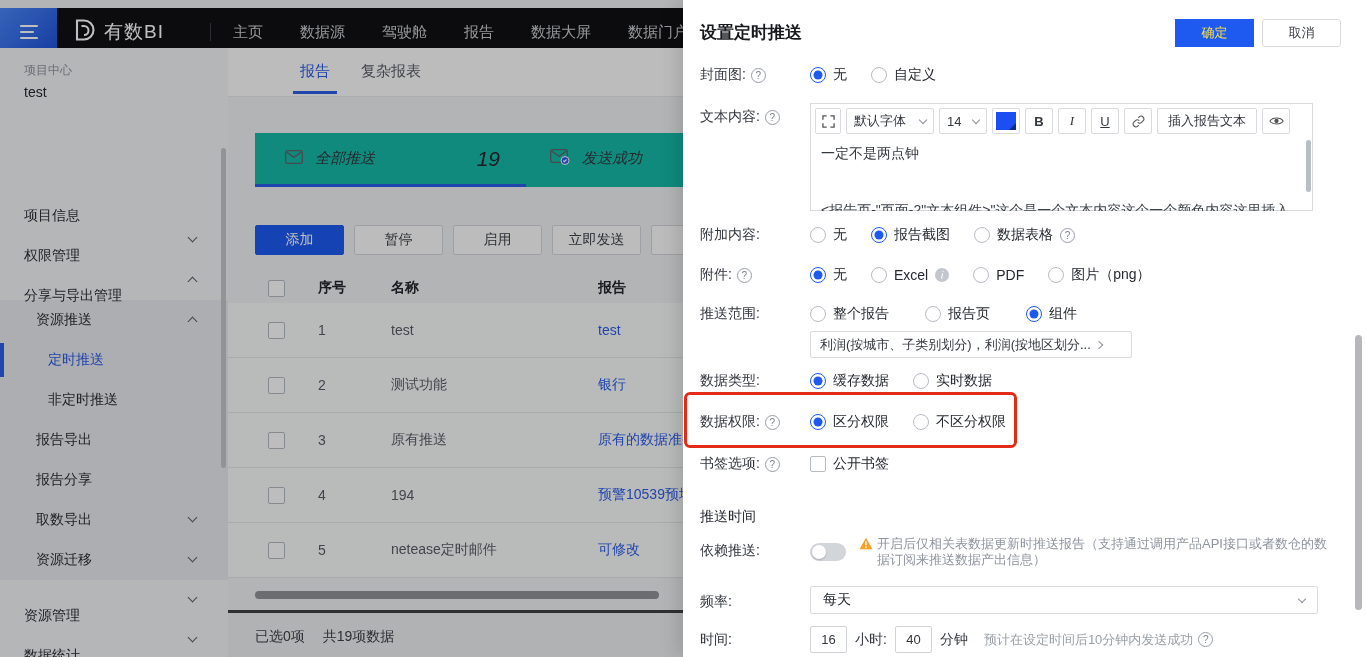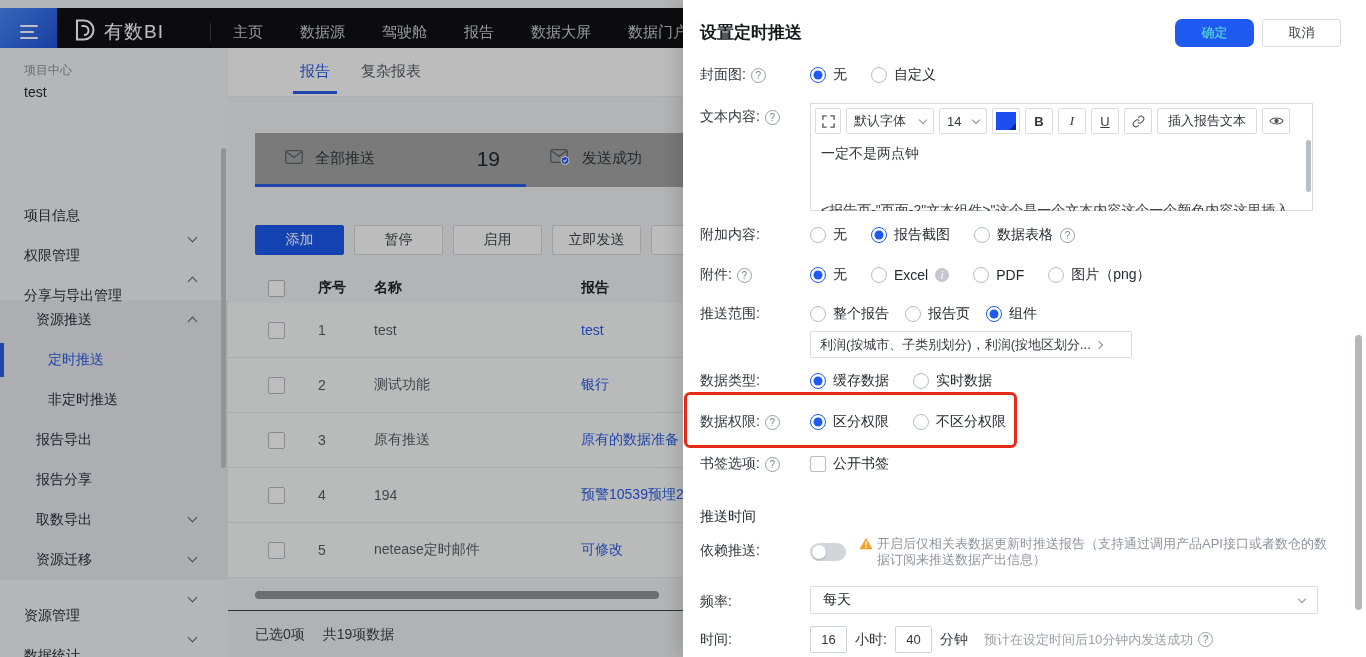--- a/index.html
+++ b/index.html
@@ -41,45 +41,45 @@
   .side-scroll { position:absolute; left:221px; top:100px; width:5px; height:320px; background:#c2c4c8; border-radius:3px; }
 
   
   .main { position:absolute; left:228px; top:48px; width:455px; height:609px; background:#eef0f2; }
   .tabbar { position:absolute; left:0; top:0; width:455px; height:49px; background:#fbfbfc; border-bottom:1px solid #e6e7e9; }
   .tab { position:absolute; top:14px; font-size:15px; color:#585d66; cursor:pointer; }
   .tab.t1 { left:72px; color:#2b5ce6; }
   .tab.t2 { left:133px; }
   .tab.t1::after { content:""; position:absolute; left:-7px; right:-7px; bottom:-13px; height:3px; background:#2b5ce6; }
   .cards { position:absolute; left:27px; top:85px; display:flex; }
-  .card { height:54px; background:#a3a3a3; display:flex; align-items:center; cursor:pointer; }
+  .card { height:54px; background:#14b8a6; display:flex; align-items:center; cursor:pointer;font-style:italic; }
   .card.c1 { width:271px; padding:0 26px 0 30px; border-bottom:3px solid #2b5ce6; }
   .card.c2 { width:260px; padding:0 0 0 24px; border-bottom:3px solid transparent; }
   .card .clabel { font-size:15px; color:#33373e; margin-left:12px; }
   .card .ccount { margin-left:auto; font-size:21px; color:#23262c; }
   .btnrow { position:absolute; left:27px; top:177px; display:flex; gap:10px; }
   .btn { height:30px; min-width:89px; border:1px solid #d4d6da; background:#fbfbfc; color:#3c4047; font-size:14px; border-radius:2px; display:flex; align-items:center; justify-content:center; cursor:pointer; }
   .btn.primary { background:#1e5af0; border-color:#1e5af0; color:#fff; }
   .btn.partial { min-width:60px; }
   .table { position:absolute; left:0; top:225px; width:455px; }
   .trow { display:flex; align-items:center; height:55px; background:#f7f8f9; border-bottom:1px solid #e2e3e5; font-size:14px; color:#585d66; }
   .trow.head { height:30px; background:#eef0f2; border-bottom:none; color:#23262c; font-weight:bold; }
   .cb { margin-left:40px; width:17px; height:17px; border:1px solid #b4b8bf; border-radius:2px; background:#fdfdfd; flex:0 0 auto; }
   .c-seq { margin-left:33px; width:40px; }
-  .c-name { margin-left:16px; width:207px; white-space:nowrap; overflow:hidden; }
+  .c-name { margin-left:33px; width:207px; white-space:nowrap; overflow:hidden; }
   .c-report { flex:1; color:#2b5ce6; white-space:nowrap; overflow:hidden; cursor:pointer; }
   .hscroll { position:absolute; left:27px; top:543px; width:404px; height:8px; background:#8f9296; border-radius:4px; }
-  .listfoot { position:absolute; left:0; top:562px; width:455px; height:47px; background:#eceef0; border-top:1px solid #404040; }
+  .listfoot { position:absolute; left:0; top:562px; width:455px; height:47px; background:#eceef0; border-top:3px solid #404040; }
   .listfoot .ft { position:absolute; left:27px; top:15px; font-size:14px; color:#3c4047; }
   .listfoot .ft b { font-weight:normal; margin-left:14px; }
 
   
   .drawer { position:absolute; left:683px; top:0; width:683px; height:657px; background:#fff; z-index:60; box-shadow:-6px 0 16px rgba(0,0,0,0.12); font-size:14px; color:#262a30; }
   .d-title { position:absolute; left:17px; top:21px; font-size:17px; font-weight:bold; color:#17191d; }
-  .d-ok { position:absolute; left:492px; top:19px; width:79px; height:28px; background:#1e5af0; color:#5eead4; border:none; border-radius:7px; font-size:13px; cursor:pointer; }
+  .d-ok { position:absolute; left:492px; top:19px; width:79px; height:28px; background:#1e5af0; color:#fde047; border:none; border-radius:0; font-size:13px; cursor:pointer; }
   .d-cancel { position:absolute; left:579px; top:19px; width:79px; height:28px; background:#fff; color:#3c4047; border:1px solid #d9dbde; border-radius:3px; font-size:13px; cursor:pointer; }
 
   .frow { position:absolute; left:17px; display:flex; align-items:center; }
   .flabel { width:110px; display:flex; align-items:center; gap:5px; color:#33373e; flex:0 0 auto; }
   .opts { display:flex; align-items:center; gap:24px; }
   .opt { display:flex; align-items:center; gap:7px; cursor:pointer; }
   .radio { width:16px; height:16px; border-radius:50%; border:1px solid #b8bcc4; background:#fff; position:relative; flex:0 0 auto; }
   .radio.sel { border:1.5px solid #1e5af0; }
   .radio.sel::after { content:""; position:absolute; left:50%; top:50%; transform:translate(-50%,-50%); width:9px; height:9px; border-radius:50%; background:#1e5af0; }
   .qicon { width:15px; height:15px; border-radius:50%; border:1px solid #989da6; color:#7d828a; font-size:10px; display:inline-flex; align-items:center; justify-content:center; flex:0 0 auto; }
@@ -413,21 +413,21 @@
             <i class="radio"></i>
             <span>图片（png）</span>
           </span>
       </div>
     </div>
 
     <div class="frow" style="top:305px">
       <div class="flabel">
           <span>推送范围:</span>
         </div>
-      <div class="opts" style="gap:16px">
+      <div class="opts" style="gap:36px">
         <span class="opt">
             <i class="radio"></i>
             <span>整个报告</span>
           </span>
         <span class="opt">
             <i class="radio"></i>
             <span>报告页</span>
           </span>
         <span class="opt">
             <i class="radio sel"></i>

